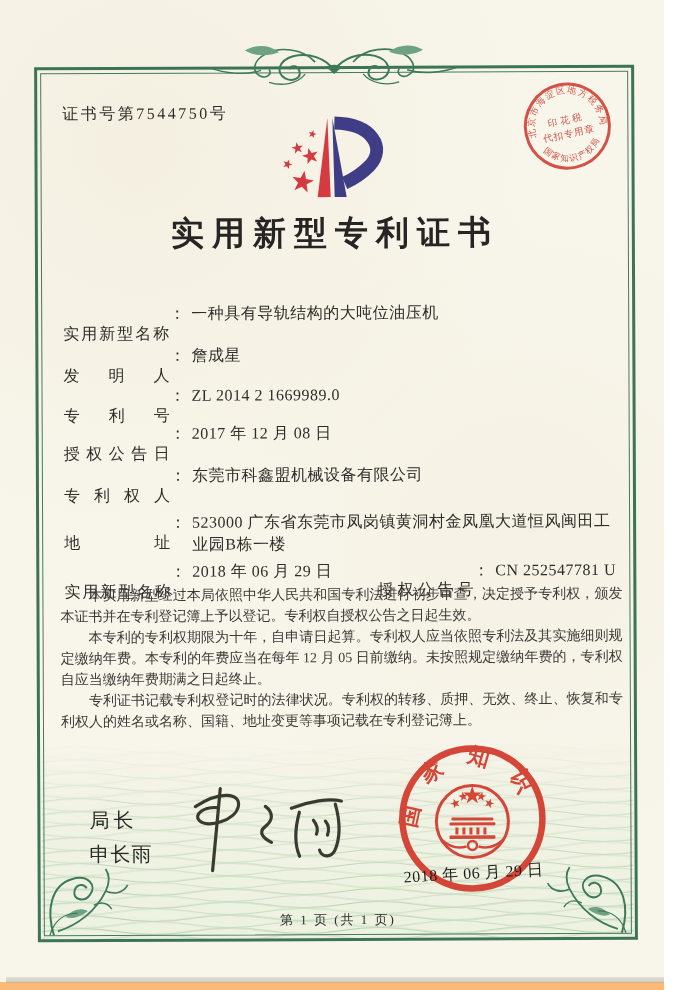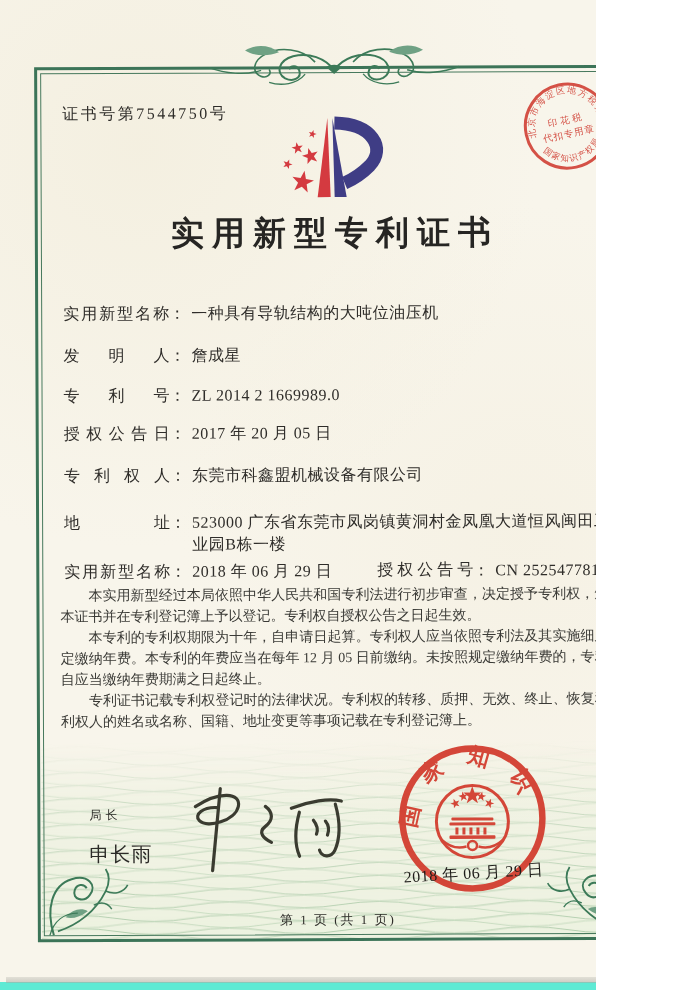--- a/index.html
+++ b/index.html
@@ -1,42 +1,42 @@
 <!DOCTYPE html>
 <html><head>
 <meta charset="utf-8">
 <style>
   html,body{margin:0;padding:0;background:#ffffff;}
-  .stage{position:relative;width:596px;height:990px;overflow:hidden;
-         font-family:"Liberation Serif","DejaVu Serif",serif;background:#5eead4;}
+  .stage{position:relative;width:664px;height:990px;overflow:hidden;
+         font-family:"Liberation Serif","DejaVu Serif",serif;background:#fdba74;}
   .paper{position:absolute;left:0;top:0;width:692px;height:982px;background:#f8f5eb;
          background-image:radial-gradient(circle at 20% 15%,rgba(240,234,214,.5),transparent 40%),
                           radial-gradient(circle at 75% 55%,rgba(244,239,224,.6),transparent 45%);}
   .edge-right{position:absolute;left:684px;top:4px;width:8px;height:974px;
               background:linear-gradient(to right,#b9b9b0,#8e8f87 60%,#c7c7bf);}
   .edge-bottom{position:absolute;left:6px;top:977px;width:682px;height:6px;
                background:linear-gradient(to bottom,#cfcfc6,#a9a9a0);opacity:.55;}
   .sheet{position:absolute;left:0;top:0;width:700px;height:990px;transform:rotate(-0.25deg);transform-origin:350px 500px;}
   .border-outer{position:absolute;left:36px;top:66px;width:594px;height:869px;
                 border:3px solid #3c7458;}
   .border-inner{position:absolute;left:3px;top:3px;right:3px;bottom:3px;border:1px solid #47795d;}
   .cert-no{position:absolute;left:64px;top:103px;font-size:16px;letter-spacing:2.5px;color:#2e2c29;}
   .title{position:absolute;left:36px;top:211px;width:600px;text-align:center;
          font-size:33px;font-weight:700;letter-spacing:8px;color:#262523;}
   .row{position:absolute;left:64px;width:560px;font-size:16px;color:#2f2d2a;line-height:22px;}
-  .flabel{display:inline-block;width:106px;text-align:justify;text-align-last:justify;vertical-align:top;}
+  .flabel{display:inline-block;width:106px;text-align:justify;text-align-last:justify;vertical-align:top;margin-top:20px;}
   .flabel.narrow{width:96px;font-family:Liberation Mono, monospace;}
   .colon{display:inline-block;width:14px;vertical-align:top;}
   .fvalue{display:inline-block;margin-left:8px;vertical-align:top;letter-spacing:.5px;}
   .fvalue.wrap{width:420px;}
   .grant-no{position:absolute;left:313px;top:0;}
   .paras{position:absolute;left:60px;top:584px;width:562px;font-size:14px;line-height:21px;
          color:#3a3a36;text-align:justify;}
   .paras p{margin:0;text-indent:2em;}
-  .officer-title{position:absolute;left:88px;top:806px;font-size:12px;letter-spacing:4px;color:#2c2b28;}
+  .officer-title{position:absolute;left:88px;top:806px;font-size:20px;letter-spacing:4px;color:#2c2b28;}
   .officer-name{position:absolute;left:88px;top:840px;font-size:20px;letter-spacing:1px;color:#2c2b28;}
   .issue-date{position:absolute;left:402px;top:864px;font-size:16px;letter-spacing:.5px;
               color:#1f1d1a;transform:rotate(-3deg);}
   .page-footer{position:absolute;left:36px;top:911px;width:600px;text-align:center;
                font-size:13px;letter-spacing:2px;color:#2f2e2a;}
   svg{position:absolute;overflow:visible;}
   .logo{left:272px;top:98px;}
   .tax-stamp{left:513px;top:71px;opacity:.87;}
   .seal{left:392px;top:740px;opacity:.93;}
   .signature{left:166px;top:776px;}
@@ -155,21 +155,21 @@
     <div class="row" style="top:302px">
       <span class="flabel">实用新型名称</span><span class="colon">：</span><span class="fvalue">一种具有导轨结构的大吨位油压机</span>
     </div>
     <div class="row" style="top:344px">
       <span class="flabel">发明人</span><span class="colon">：</span><span class="fvalue">詹成星</span>
     </div>
     <div class="row" style="top:384px">
       <span class="flabel">专利号</span><span class="colon">：</span><span class="fvalue">ZL 2014 2 1669989.0</span>
     </div>
     <div class="row" style="top:422px">
-      <span class="flabel">授权公告日</span><span class="colon">：</span><span class="fvalue">2017 年 20 月 05 日</span>
+      <span class="flabel">授权公告日</span><span class="colon">：</span><span class="fvalue">2017 年 12 月 08 日</span>
     </div>
     <div class="row" style="top:464px">
       <span class="flabel">专利权人</span><span class="colon">：</span><span class="fvalue">东莞市科鑫盟机械设备有限公司</span>
     </div>
     <div class="row" style="top:511px">
       <span class="flabel">地址</span><span class="colon">：</span><span class="fvalue wrap">523000 广东省东莞市凤岗镇黄洞村金凤凰大道恒风闽田工业园B栋一楼</span>
     </div>
     <div class="row" style="top:560px">
       <span class="flabel">实用新型名称</span><span class="colon">：</span><span class="fvalue">2018 年 06 月 29 日</span>
       <span class="grant-no">

